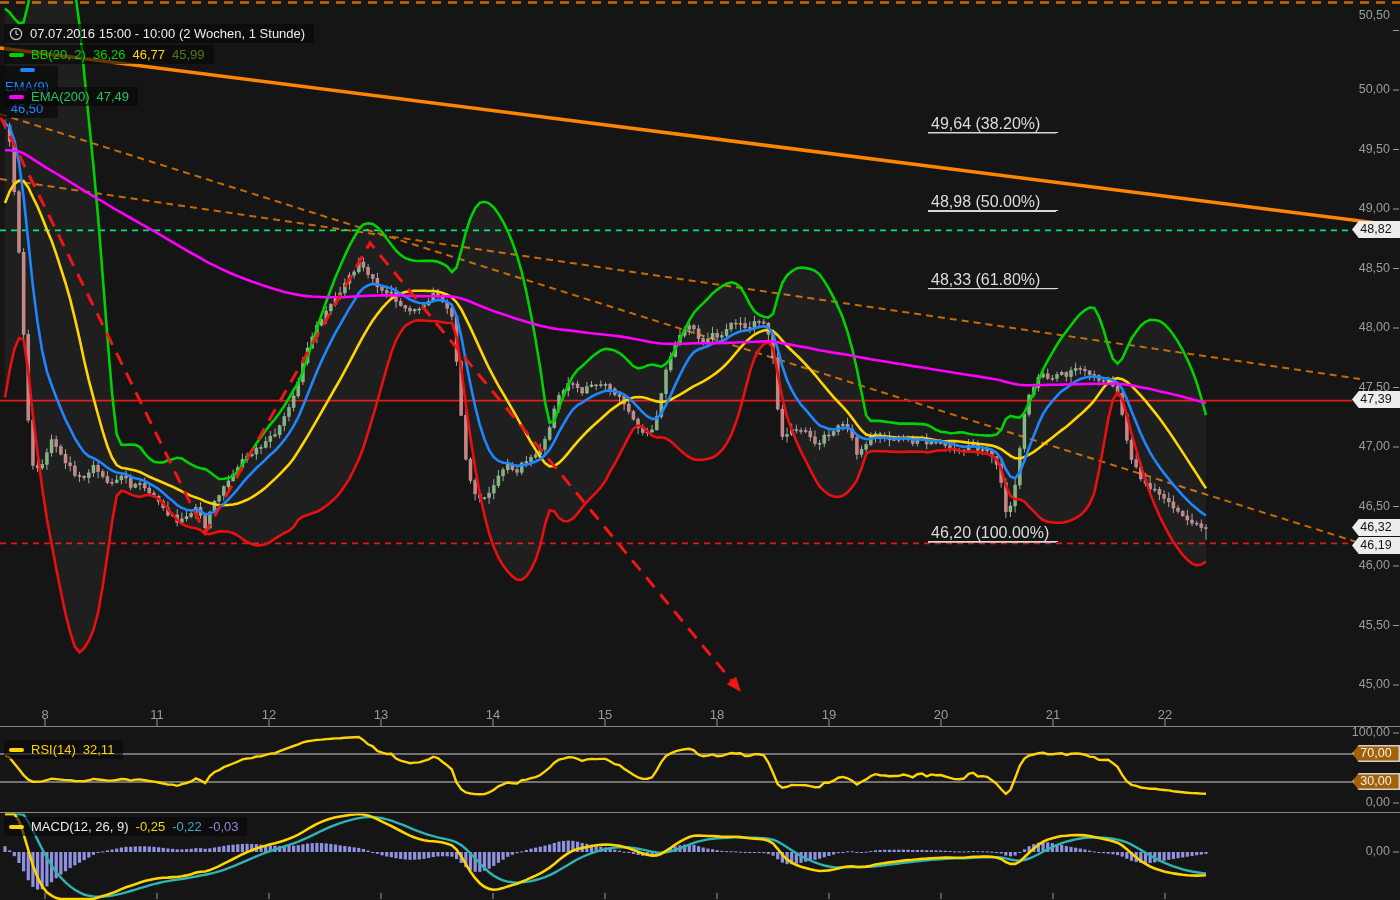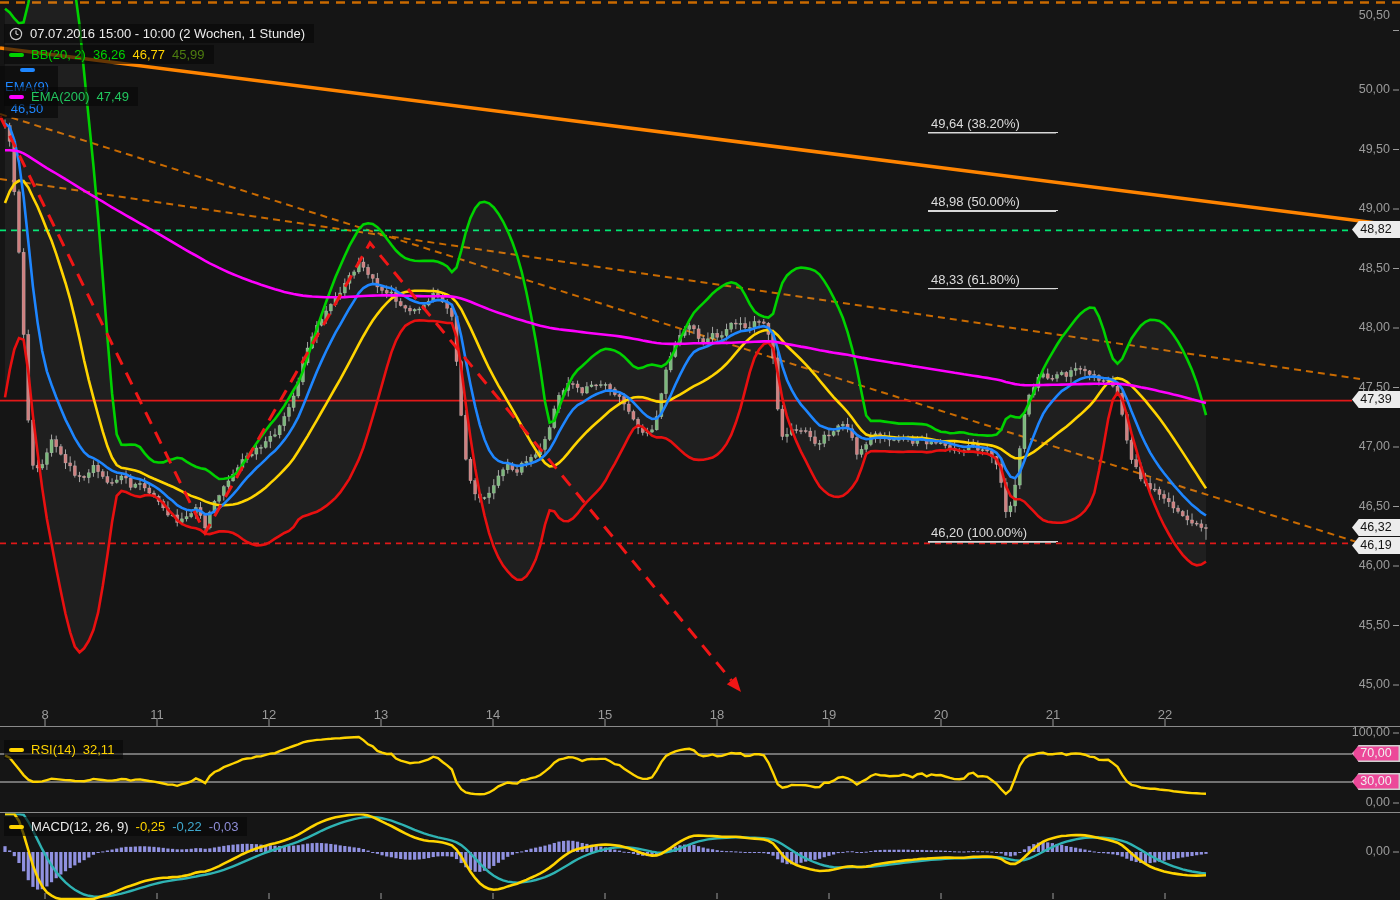--- a/index.html
+++ b/index.html
@@ -4,26 +4,26 @@
 <style>
   html,body{margin:0;padding:0;background:#151515;}
   #app{position:relative;width:1400px;height:900px;background:#151515;overflow:hidden;
        font-family:"Liberation Sans",sans-serif;}
   #chart{position:absolute;left:0;top:0;}
   .legend-row{position:absolute;display:inline-flex;align-items:center;gap:7px;
     background:rgba(6,6,6,.62);padding:2px 9px 2px 5px;font-size:13px;white-space:pre;line-height:15px;}
   .dash-ic{width:15px;height:4px;border-radius:2px;flex:0 0 auto;}
   .axis-label{position:absolute;width:58px;text-align:right;font-size:12.5px;color:#9b9b9b;}
   .day-label{position:absolute;width:34px;text-align:center;font-size:13px;color:#9b9b9b;}
-  .fib-label{position:absolute;width:127px;height:16px;line-height:15px;font-size:13px;color:#dcdcdc;
+  .fib-label{position:absolute;width:127px;height:16px;line-height:15px;font-size:16px;color:#dcdcdc;
     border-bottom:1px solid #d8d8d8;padding-left:3px;}
   .tag{position:absolute;left:1352px;width:48px;height:17px;line-height:17px;text-align:center;
     font-size:12.5px;clip-path:polygon(0 50%,14% 0,100% 0,100% 100%,14% 100%);}
   .tag.light{background:#ececec;color:#121212;}
-  .tag.dark{background:#ec4899;color:#f0f0f0;box-shadow:inset 0 0 0 1.5px #cfcfcf;}
+  .tag.dark{background:#a16207;color:#f0f0f0;box-shadow:inset 0 0 0 1.5px #cfcfcf;}
   .v-yellow{color:#ffd400;} .v-green{color:#00d200;} .v-red{color:#4d7c0f;}
   .v-blue{color:#1e86ff;} .v-magenta{color:#22c55e;} .v-teal{color:#3fa9cf;} .v-purple{color:#8d8dd6;}
   .v-white{color:#ececec;} .v-grey{color:#d6d6d6;}
 </style>
 </head>
 <body>
 
 <div id="app">
   <svg id="chart" width="1400" height="900">
       <defs>

